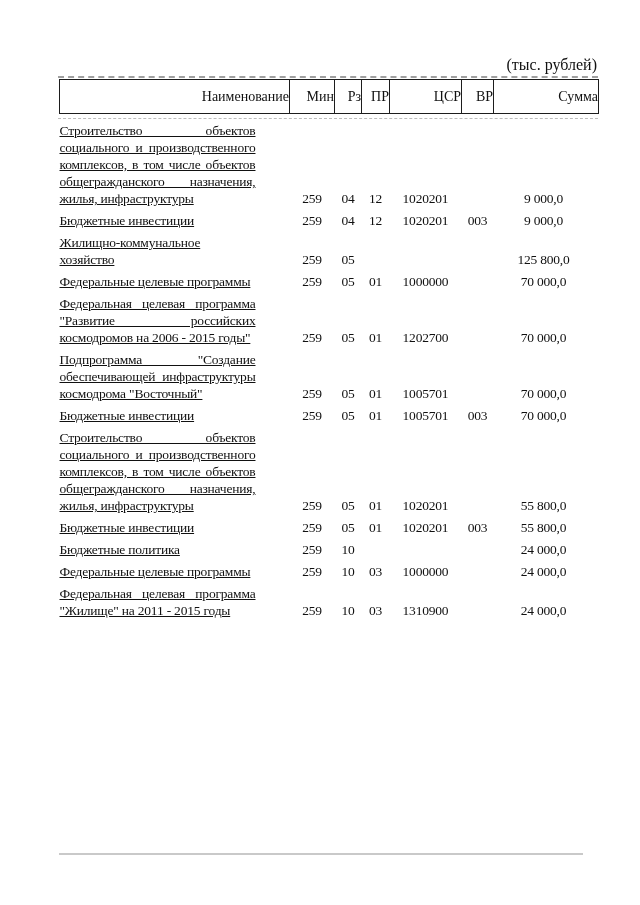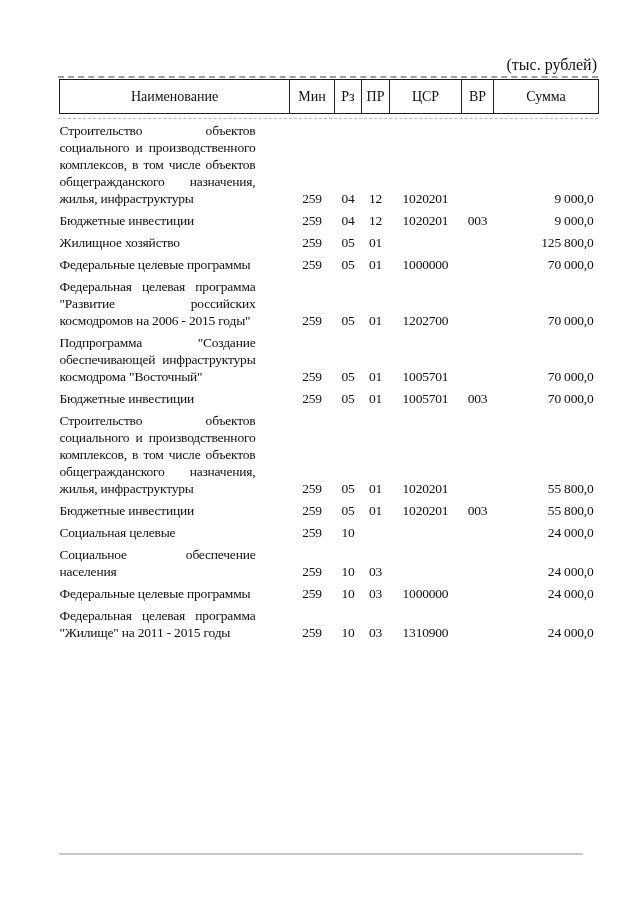--- a/index.html
+++ b/index.html
@@ -42,34 +42,34 @@
     table-layout: fixed;
     font-size: 13.5px;
     letter-spacing: -0.2px;
   }
   thead th {
     border: 1.6px solid #1d1d1d;
     font-weight: normal;
     font-size: 14px;
     letter-spacing: 0;
     height: 33px;
-    text-align: center;
+    text-align: right;
     vertical-align: middle;
     padding: 0;
     background: #ffffff;
   }
   tbody td {
     vertical-align: bottom;
     padding: 5px 0 0 0;
     line-height: 17px;
   }
   tbody tr:first-child td { padding-top: 8px; }
-  td.c-name { text-align: justify; padding-right: 34px; hyphens: none; }
+  td.c-name { text-align: justify; padding-right: 34px; hyphens: none; text-decoration: underline; }
   td.c-min, td.c-rz, td.c-pr, td.c-csr, td.c-vr { text-align: center; white-space: nowrap; }
-  td.c-sum { text-align: right; padding-right: 5px; white-space: nowrap; }
+  td.c-sum { text-align: center; padding-right: 5px; white-space: nowrap; }
 </style>
 </head>
 <body>
 
 <div class="page">
 
   <div class="page-number">721</div>
 
   <div class="units-note">(тыс. рублей)</div>
 
@@ -110,24 +110,24 @@
         <tr>
           <td class="c-name">Бюджетные инвестиции</td>
           <td class="c-min">259</td>
           <td class="c-rz">04</td>
           <td class="c-pr">12</td>
           <td class="c-csr">1020201</td>
           <td class="c-vr">003</td>
           <td class="c-sum">9 000,0</td>
         </tr>
         <tr>
-          <td class="c-name">Жилищное хозяйство</td>
-          <td class="c-min">259</td>
-          <td class="c-rz">05</td>
-          <td class="c-pr">01</td>
+          <td class="c-name">Жилищно-коммунальное хозяйство</td>
+          <td class="c-min">259</td>
+          <td class="c-rz">05</td>
+          <td class="c-pr"></td>
           <td class="c-csr"></td>
           <td class="c-vr"></td>
           <td class="c-sum">125 800,0</td>
         </tr>
         <tr>
           <td class="c-name">Федеральные целевые программы</td>
           <td class="c-min">259</td>
           <td class="c-rz">05</td>
           <td class="c-pr">01</td>
           <td class="c-csr">1000000</td>
@@ -173,38 +173,29 @@
         <tr>
           <td class="c-name">Бюджетные инвестиции</td>
           <td class="c-min">259</td>
           <td class="c-rz">05</td>
           <td class="c-pr">01</td>
           <td class="c-csr">1020201</td>
           <td class="c-vr">003</td>
           <td class="c-sum">55 800,0</td>
         </tr>
         <tr>
-          <td class="c-name">Социальная целевые</td>
+          <td class="c-name">Бюджетные политика</td>
           <td class="c-min">259</td>
           <td class="c-rz">10</td>
           <td class="c-pr"></td>
           <td class="c-csr"></td>
           <td class="c-vr"></td>
           <td class="c-sum">24 000,0</td>
         </tr>
         <tr>
-          <td class="c-name">Социальное обеспечение населения</td>
-          <td class="c-min">259</td>
-          <td class="c-rz">10</td>
-          <td class="c-pr">03</td>
-          <td class="c-csr"></td>
-          <td class="c-vr"></td>
-          <td class="c-sum">24 000,0</td>
-        </tr>
-        <tr>
           <td class="c-name">Федеральные целевые программы</td>
           <td class="c-min">259</td>
           <td class="c-rz">10</td>
           <td class="c-pr">03</td>
           <td class="c-csr">1000000</td>
           <td class="c-vr"></td>
           <td class="c-sum">24 000,0</td>
         </tr>
         <tr>
           <td class="c-name">Федеральная целевая программа "Жилище" на 2011 - 2015 годы</td>

